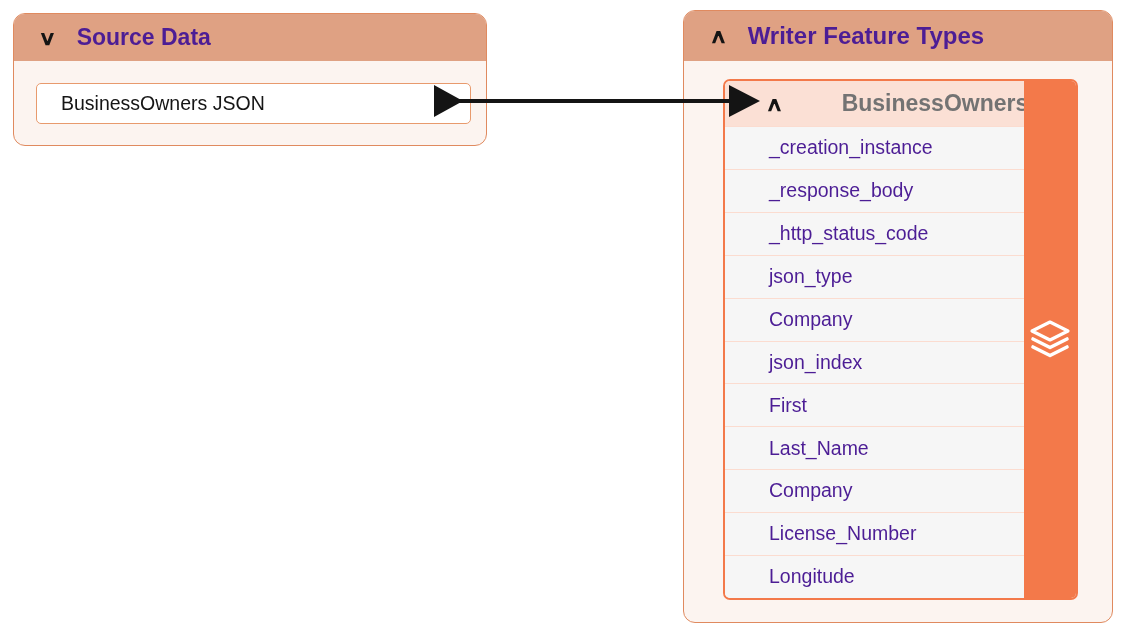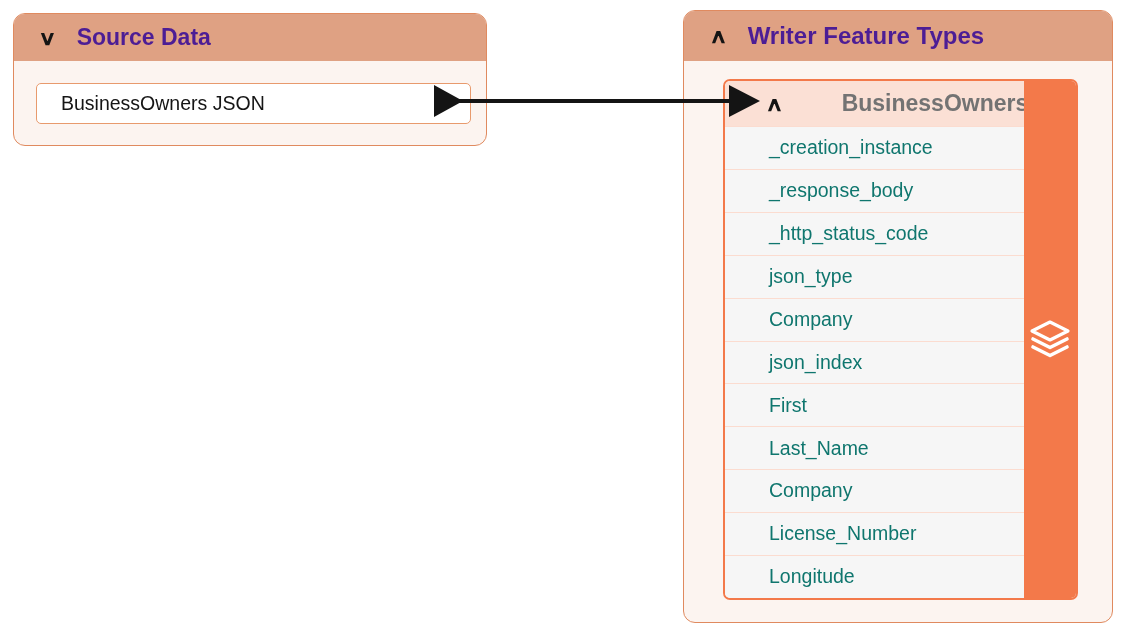--- a/index.html
+++ b/index.html
@@ -158,21 +158,21 @@
     flex: 1 1 0;
     background: #f6f6f6;
     border-top: 1.3px solid #fbdcd0;
     display: flex;
     align-items: center;
     padding-left: 44px;
     box-sizing: border-box;
   }
   .attr-label {
     font-size: 19.5px;
-    color: #0f766e;
+    color: #4c1d95;
     white-space: nowrap;
     line-height: 1;
   }
 
   .ft-rail {
     flex: none;
     width: 52px;
     background: #f3794a;
     display: flex;
     align-items: center;

